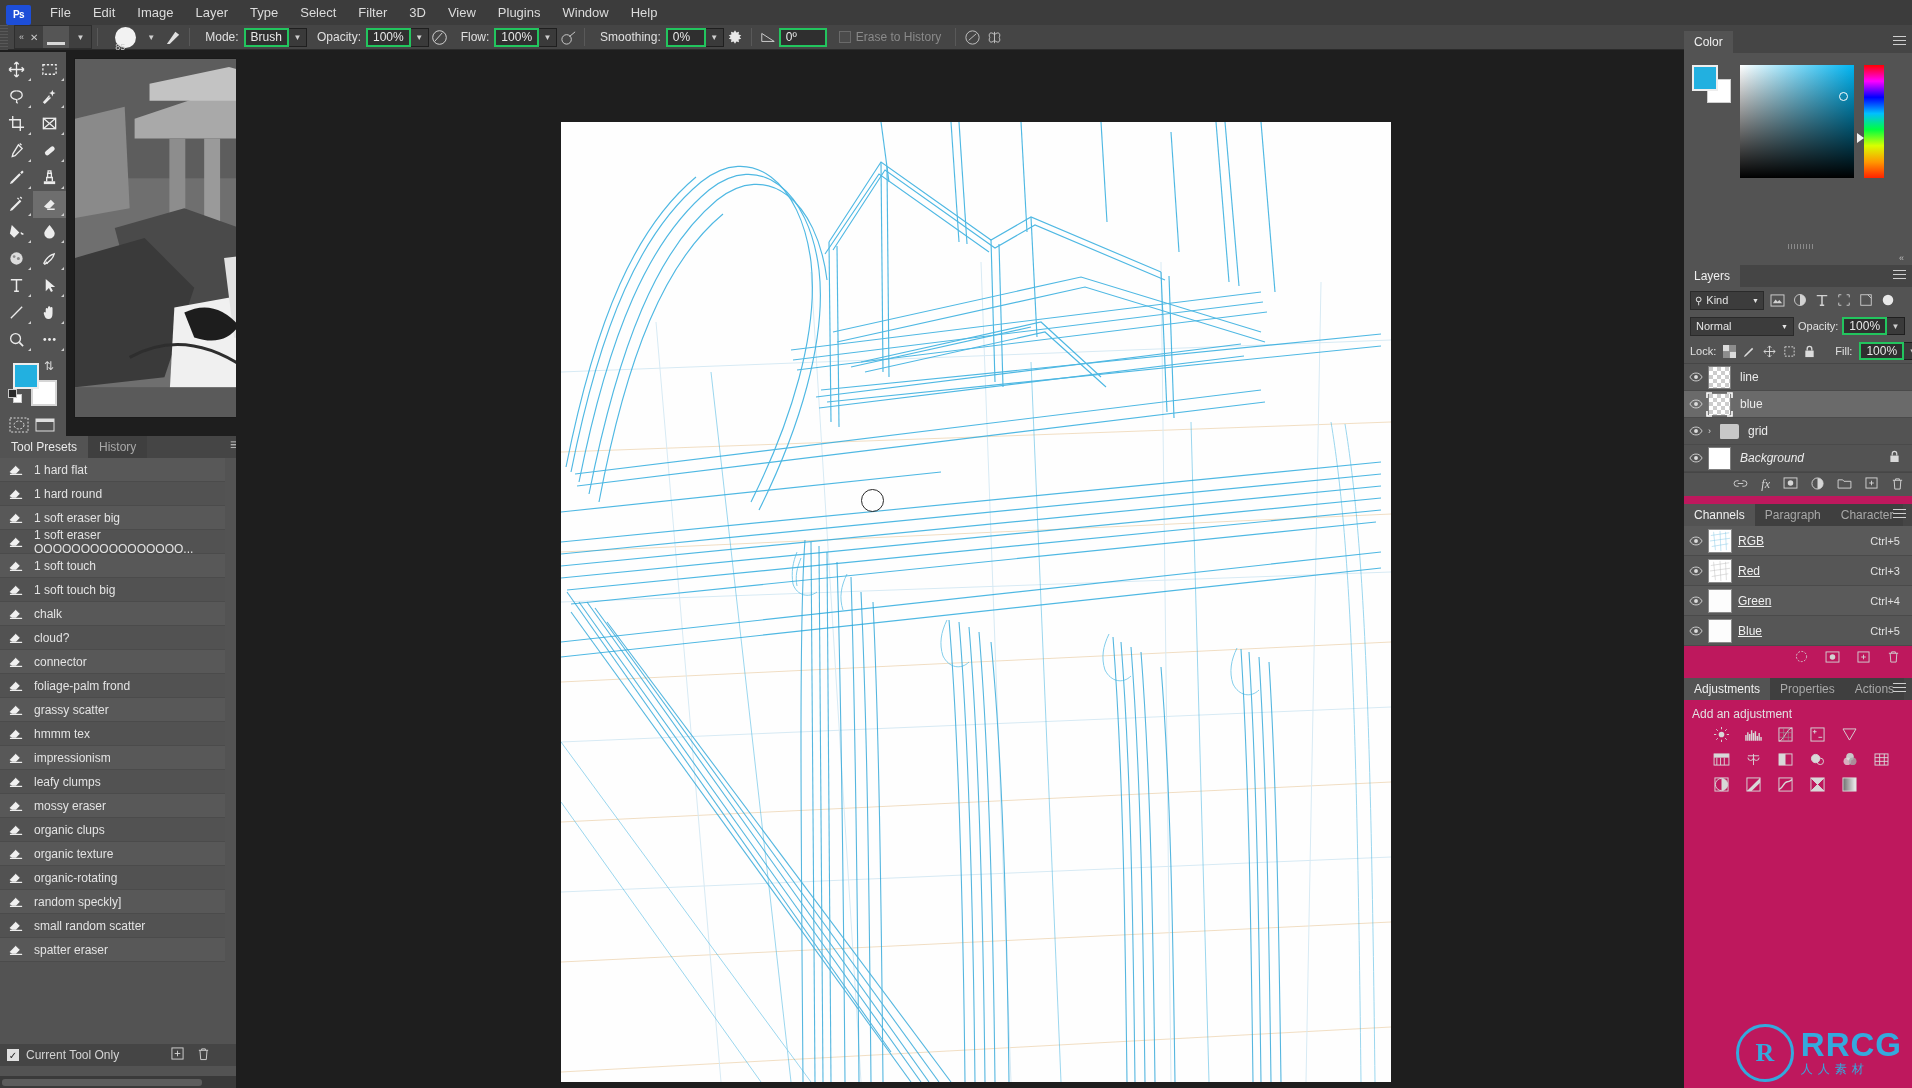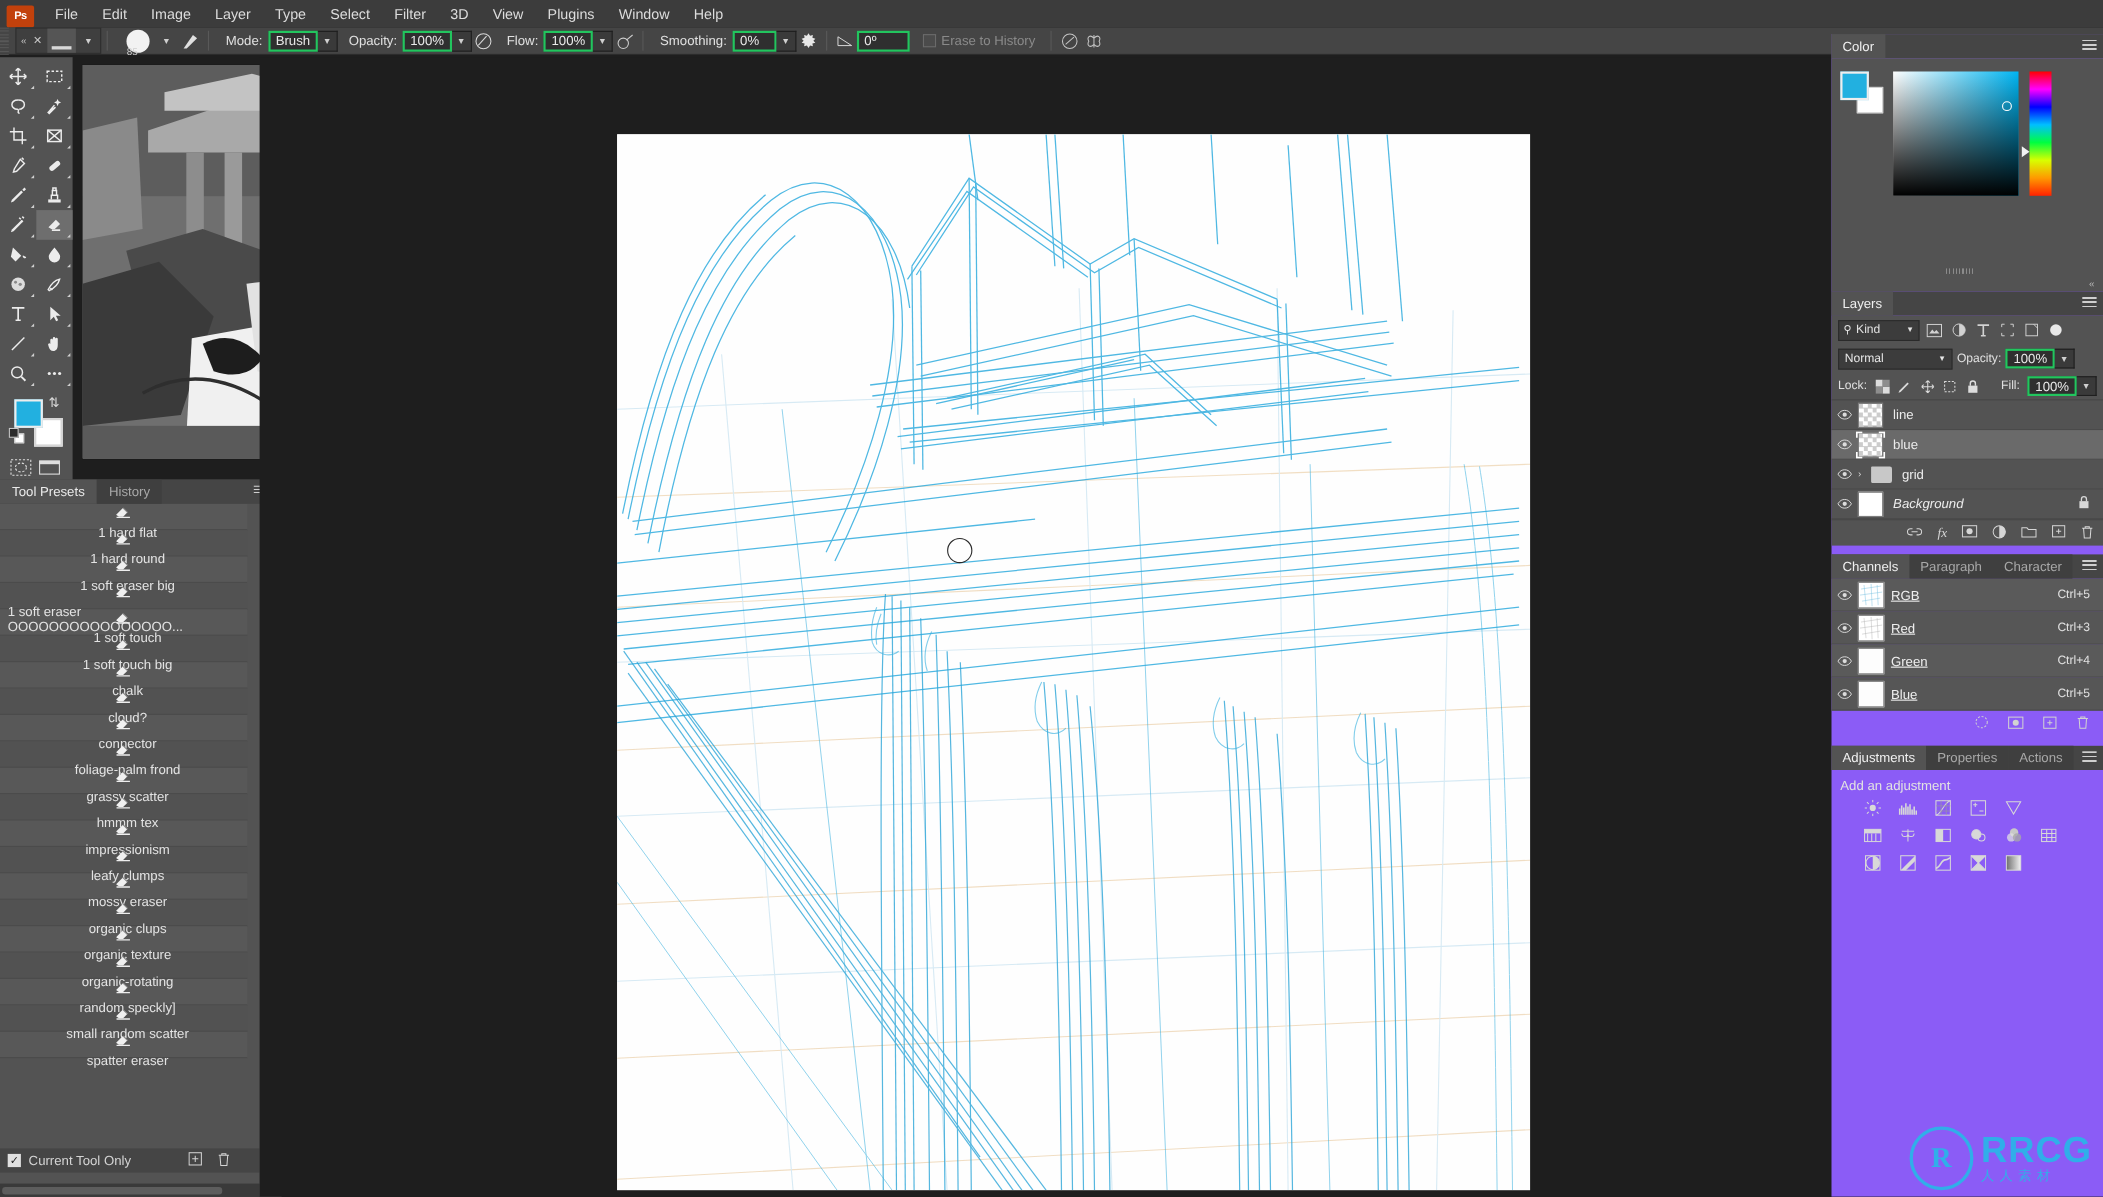--- a/index.html
+++ b/index.html
@@ -3,21 +3,21 @@
 <meta charset="utf-8">
 <style>
   * { box-sizing: border-box; margin:0; padding:0; }
   html,body { width:1912px; height:1088px; overflow:hidden; background:#1c1c1c;
     font-family:"Liberation Sans", sans-serif; color:#d4d4d4; font-size:12px; }
   .app { position:relative; width:1912px; height:1088px; background:#1e1e1e; }
 
   
   .menubar { position:absolute; left:0; top:0; width:1912px; height:25px;
     background:#3c3c3c; display:flex; align-items:center; }
-  .ps-logo { width:25px; height:20px; margin:4px 8px 0 6px; background:#c2410c;
+  .ps-logo { width:25px; height:20px; margin:4px 8px 0 6px; background:#1d4ed8;
     border-radius:2px; color:#fff; font-size:10px; font-weight:bold;
     display:flex; align-items:center; justify-content:center; letter-spacing:-.5px; }
   .menu-item { padding:0 11px; height:25px; line-height:25px; color:#dcdcdc;
     font-size:13px; white-space:nowrap; cursor:default; }
 
   
   .optionsbar { position:absolute; left:0; top:25px; width:1912px; height:25px;
     background:#454545; display:flex; align-items:center; border-bottom:1px solid #2b2b2b; }
   .ob-grip { width:8px; height:25px; background:
      repeating-linear-gradient(to bottom,#6a6a6a 0 1px,transparent 1px 3px);
@@ -80,21 +80,21 @@
   .tp-tabs { display:flex; height:22px; background:#454545; align-items:stretch;
     position:relative; }
   .tp-tab { padding:0 11px; display:flex; align-items:center; font-size:12px;
     color:#a8a8a8; background:#3f3f3f; }
   .tp-tab.active { color:#eaeaea; background:#535353; }
   .tp-menu { position:absolute; right:18px; top:4px; color:#cfcfcf; font-size:9px;}
   .tp-close { position:absolute; right:5px; top:3px; color:#cfcfcf; font-size:11px;}
   .tp-list { position:absolute; top:22px; left:0; width:225px; bottom:42px;
     overflow:hidden; }
   .tp-row { height:24px; display:flex; align-items:center; padding-left:7px;
-    border-bottom:1px solid #4b4b4b; font-size:12px; color:#e3e3e3;flex-direction:column; }
+    border-bottom:1px solid #4b4b4b; font-size:12px; color:#e3e3e3; }
   .tp-row:nth-child(odd){ background:#585858; }
   .tp-row:nth-child(even){ background:#525252; }
   .tp-row .er { width:19px; height:16px; margin-right:8px; flex:0 0 19px; }
   .tp-foot { position:absolute; left:0; bottom:22px; width:236px; height:22px;
     background:#454545; display:flex; align-items:center; padding-left:7px; }
   .tp-cb { width:12px;height:12px; background:#e0e0e0; margin-right:7px;
     display:flex;align-items:center;justify-content:center; color:#1e1e1e; font-size:10px;}
   .tp-foot-icons { margin-left:auto; display:flex; gap:13px; padding-right:26px;
     color:#cfcfcf; }
   .tp-scroll { position:absolute; right:0; top:22px; width:11px; bottom:44px;
@@ -106,22 +106,22 @@
 
   
   .canvas-area { position:absolute; left:236px; top:52px; right:228px; bottom:0;
     background:#1e1e1e; }
   .canvas { position:absolute; left:325px; top:70px; width:830px; height:960px;
     background:#fefefe; overflow:hidden; }
   .brushcursor { position:absolute; left:625px; top:437px; width:23px;height:23px;
     border:1.4px solid #2a2a2a; border-radius:50%; background:transparent; }
 
   
-  .right { position:absolute; right:0; top:31px; width:247px; bottom:0;
-    background:#8b5cf6; }
+  .right { position:absolute; right:0; top:31px; width:228px; bottom:0;
+    background:#be185d; }
   .pnl-tabs { display:flex; height:22px; background:#454545; position:relative;}
   .pnl-tab { padding:0 10px; display:flex; align-items:center; font-size:12px;
     color:#a8a8a8; background:#3f3f3f; }
   .pnl-tab.active { color:#f0f0f0; background:#535353; }
   .pnl-menu { position:absolute; right:6px; top:5px; width:13px; height:11px;
     background:repeating-linear-gradient(to bottom,#cfcfcf 0 1.5px,transparent 1.5px 4px); }
   .pnl-collapse { position:absolute; right:8px; top:-12px; color:#bdbdbd; font-size:9px;}
 
   
   .color-panel { position:relative; height:212px; background:#535353; }

